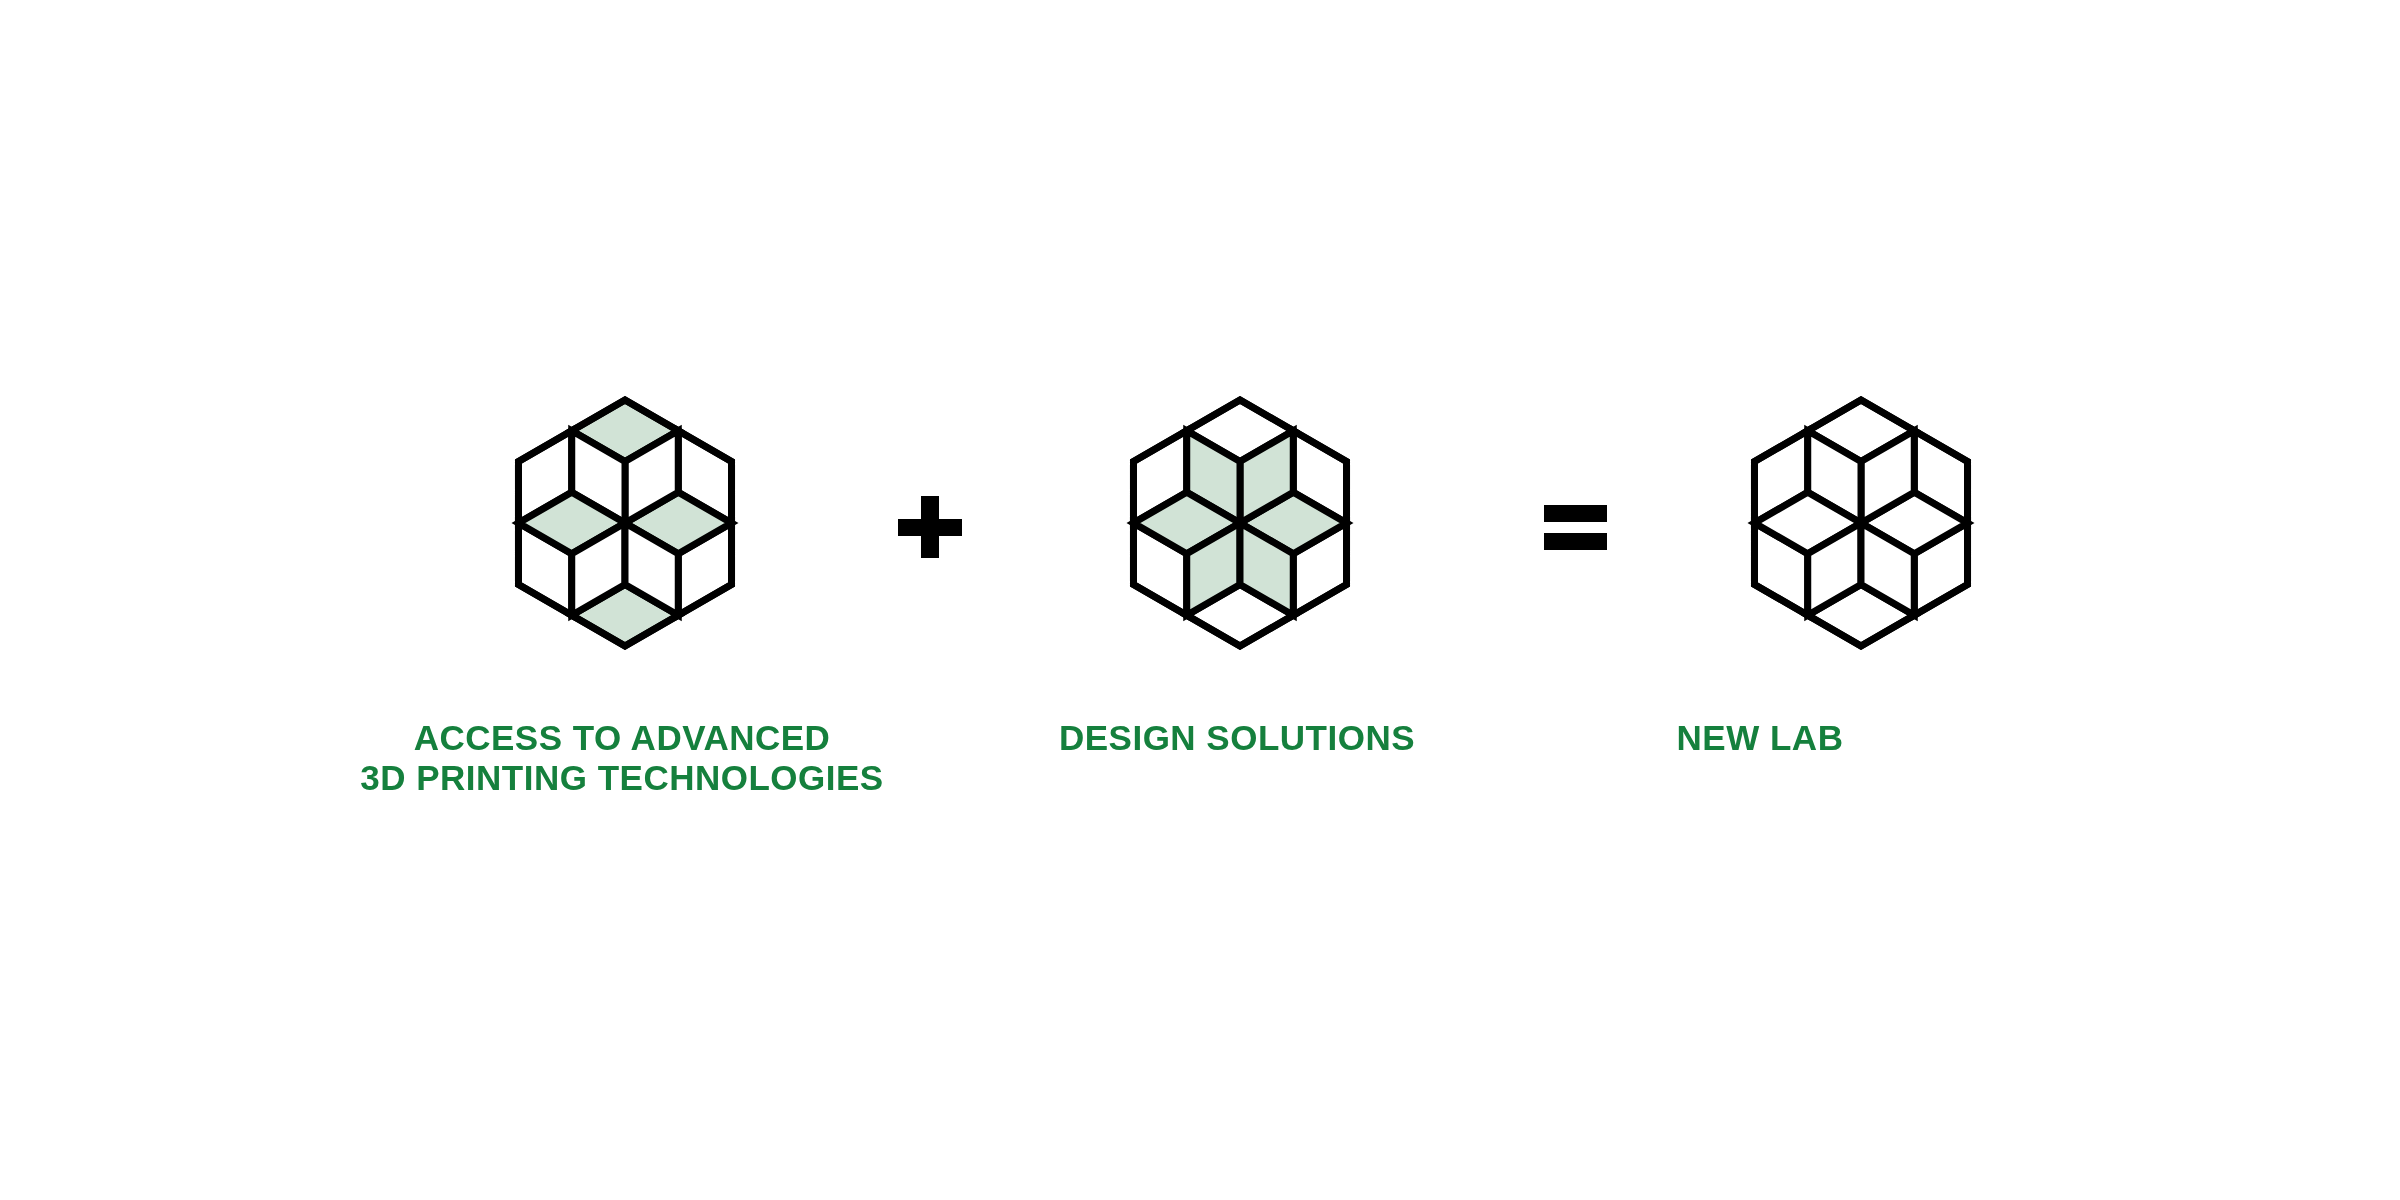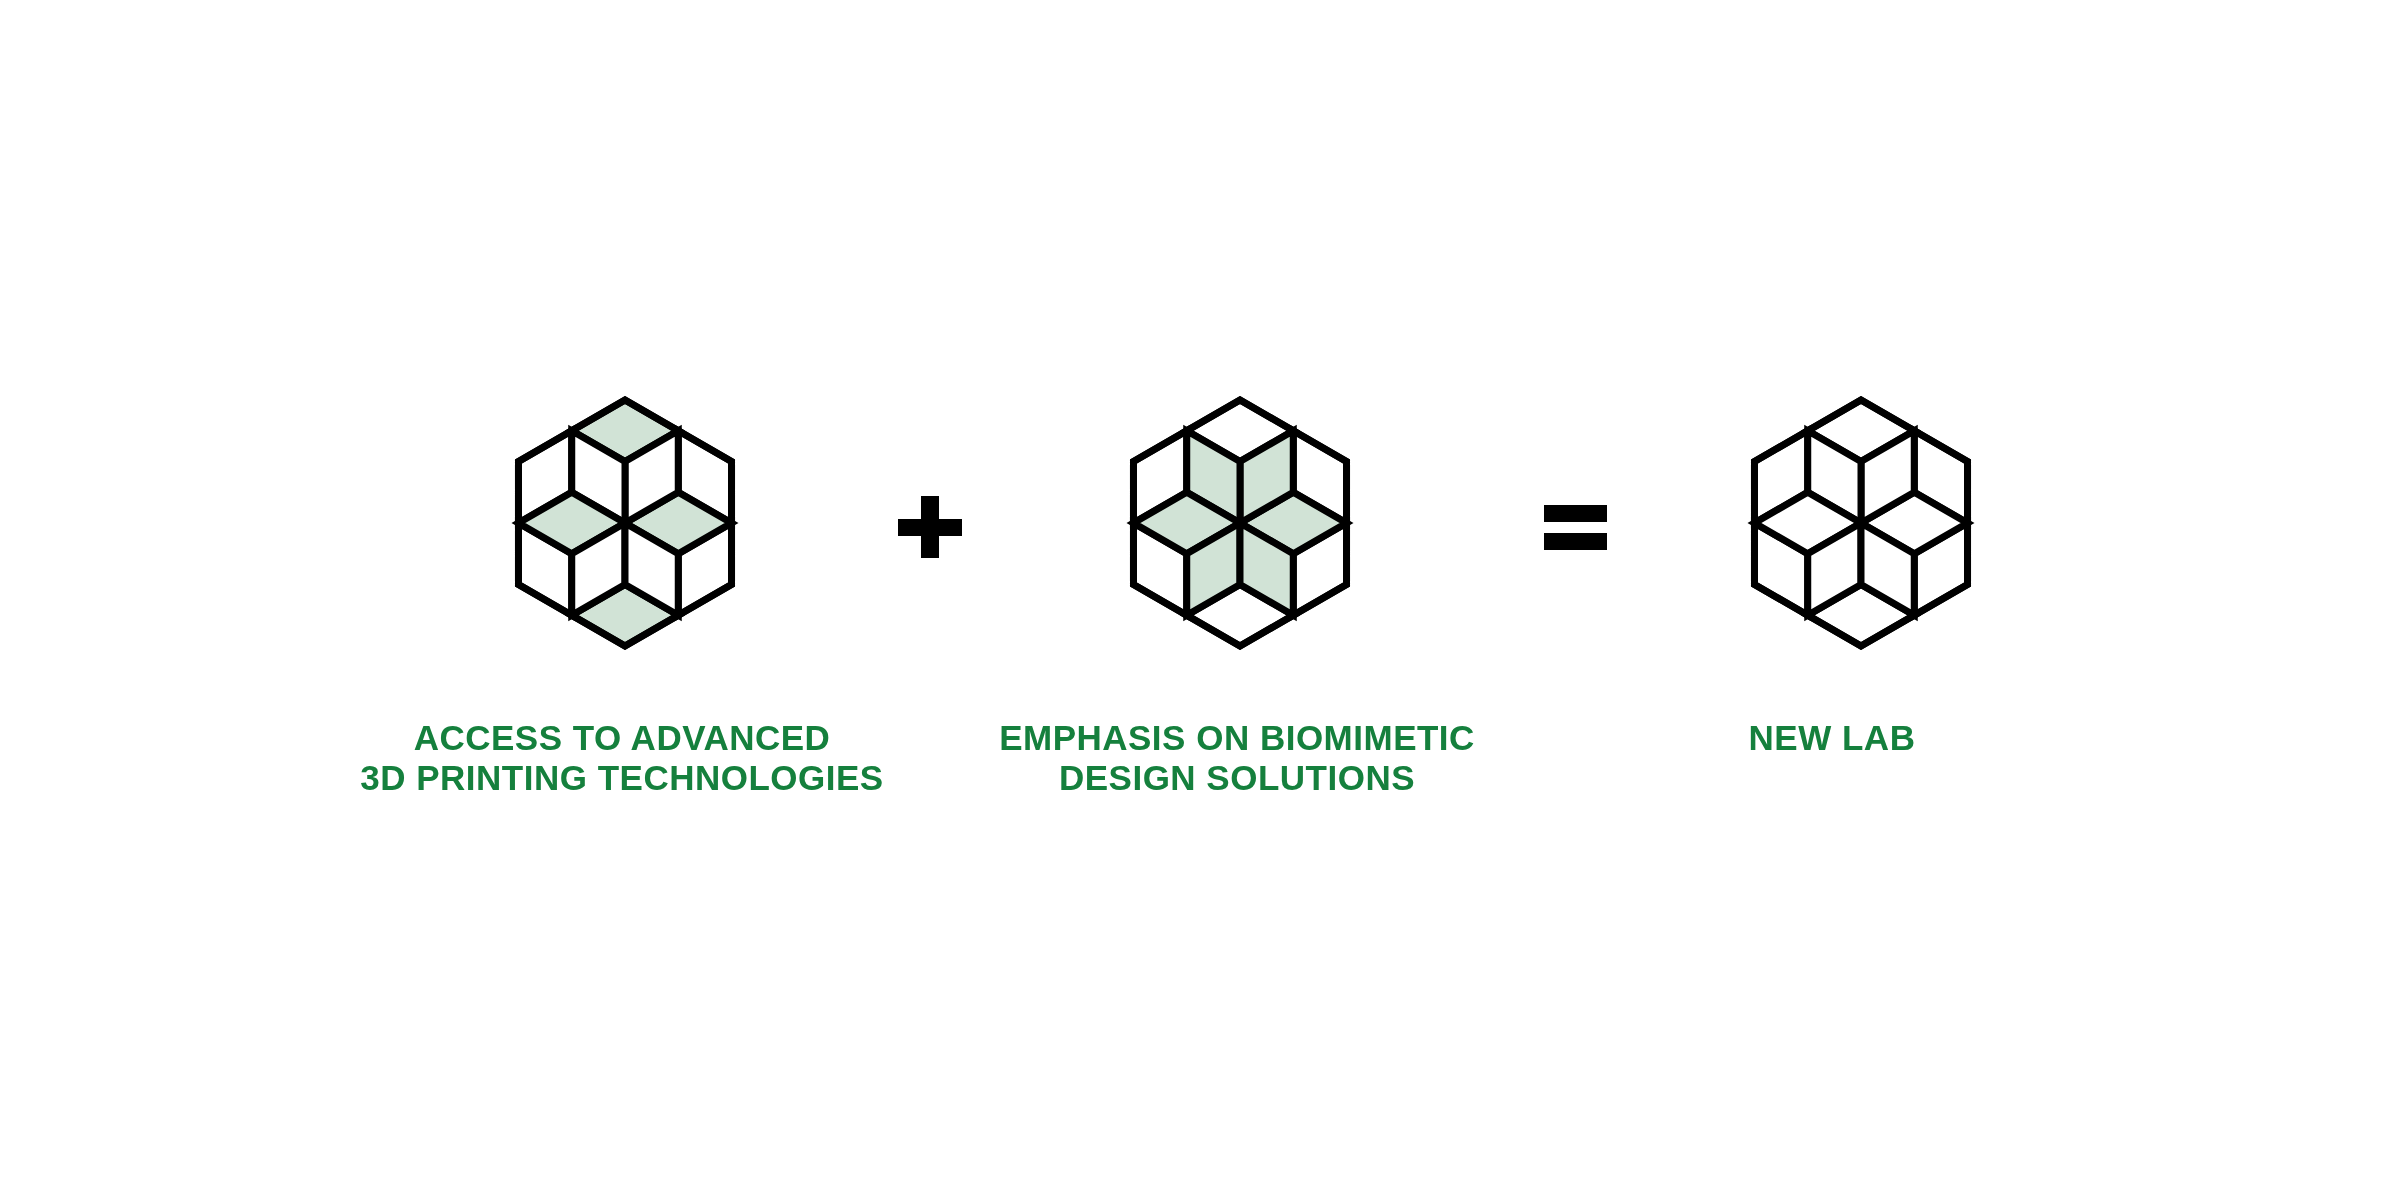--- a/index.html
+++ b/index.html
@@ -75,19 +75,18 @@
       <polygon points="1861.00,400.00 1967.52,461.50 1967.52,584.50 1861.00,646.00 1754.48,584.50 1754.48,461.50" fill="none" stroke="#000000" stroke-width="7" stroke-linejoin="miter"></polygon>
     </g>
 </svg>
 
 <div class="label" style="left:622px;">
   <span>ACCESS TO ADVANCED</span>
   <span>3D PRINTING TECHNOLOGIES</span>
 </div>
 
 <div class="label" style="left:1237px;">
-  <span>EMPHASIS ON BIOMIMETIC</span>
   <span>DESIGN SOLUTIONS</span>
 </div>
 
-<div class="label" style="left:1832px;">
+<div class="label" style="left:1760px;">
   <span>NEW LAB</span>
 </div>
 
 </body></html>

